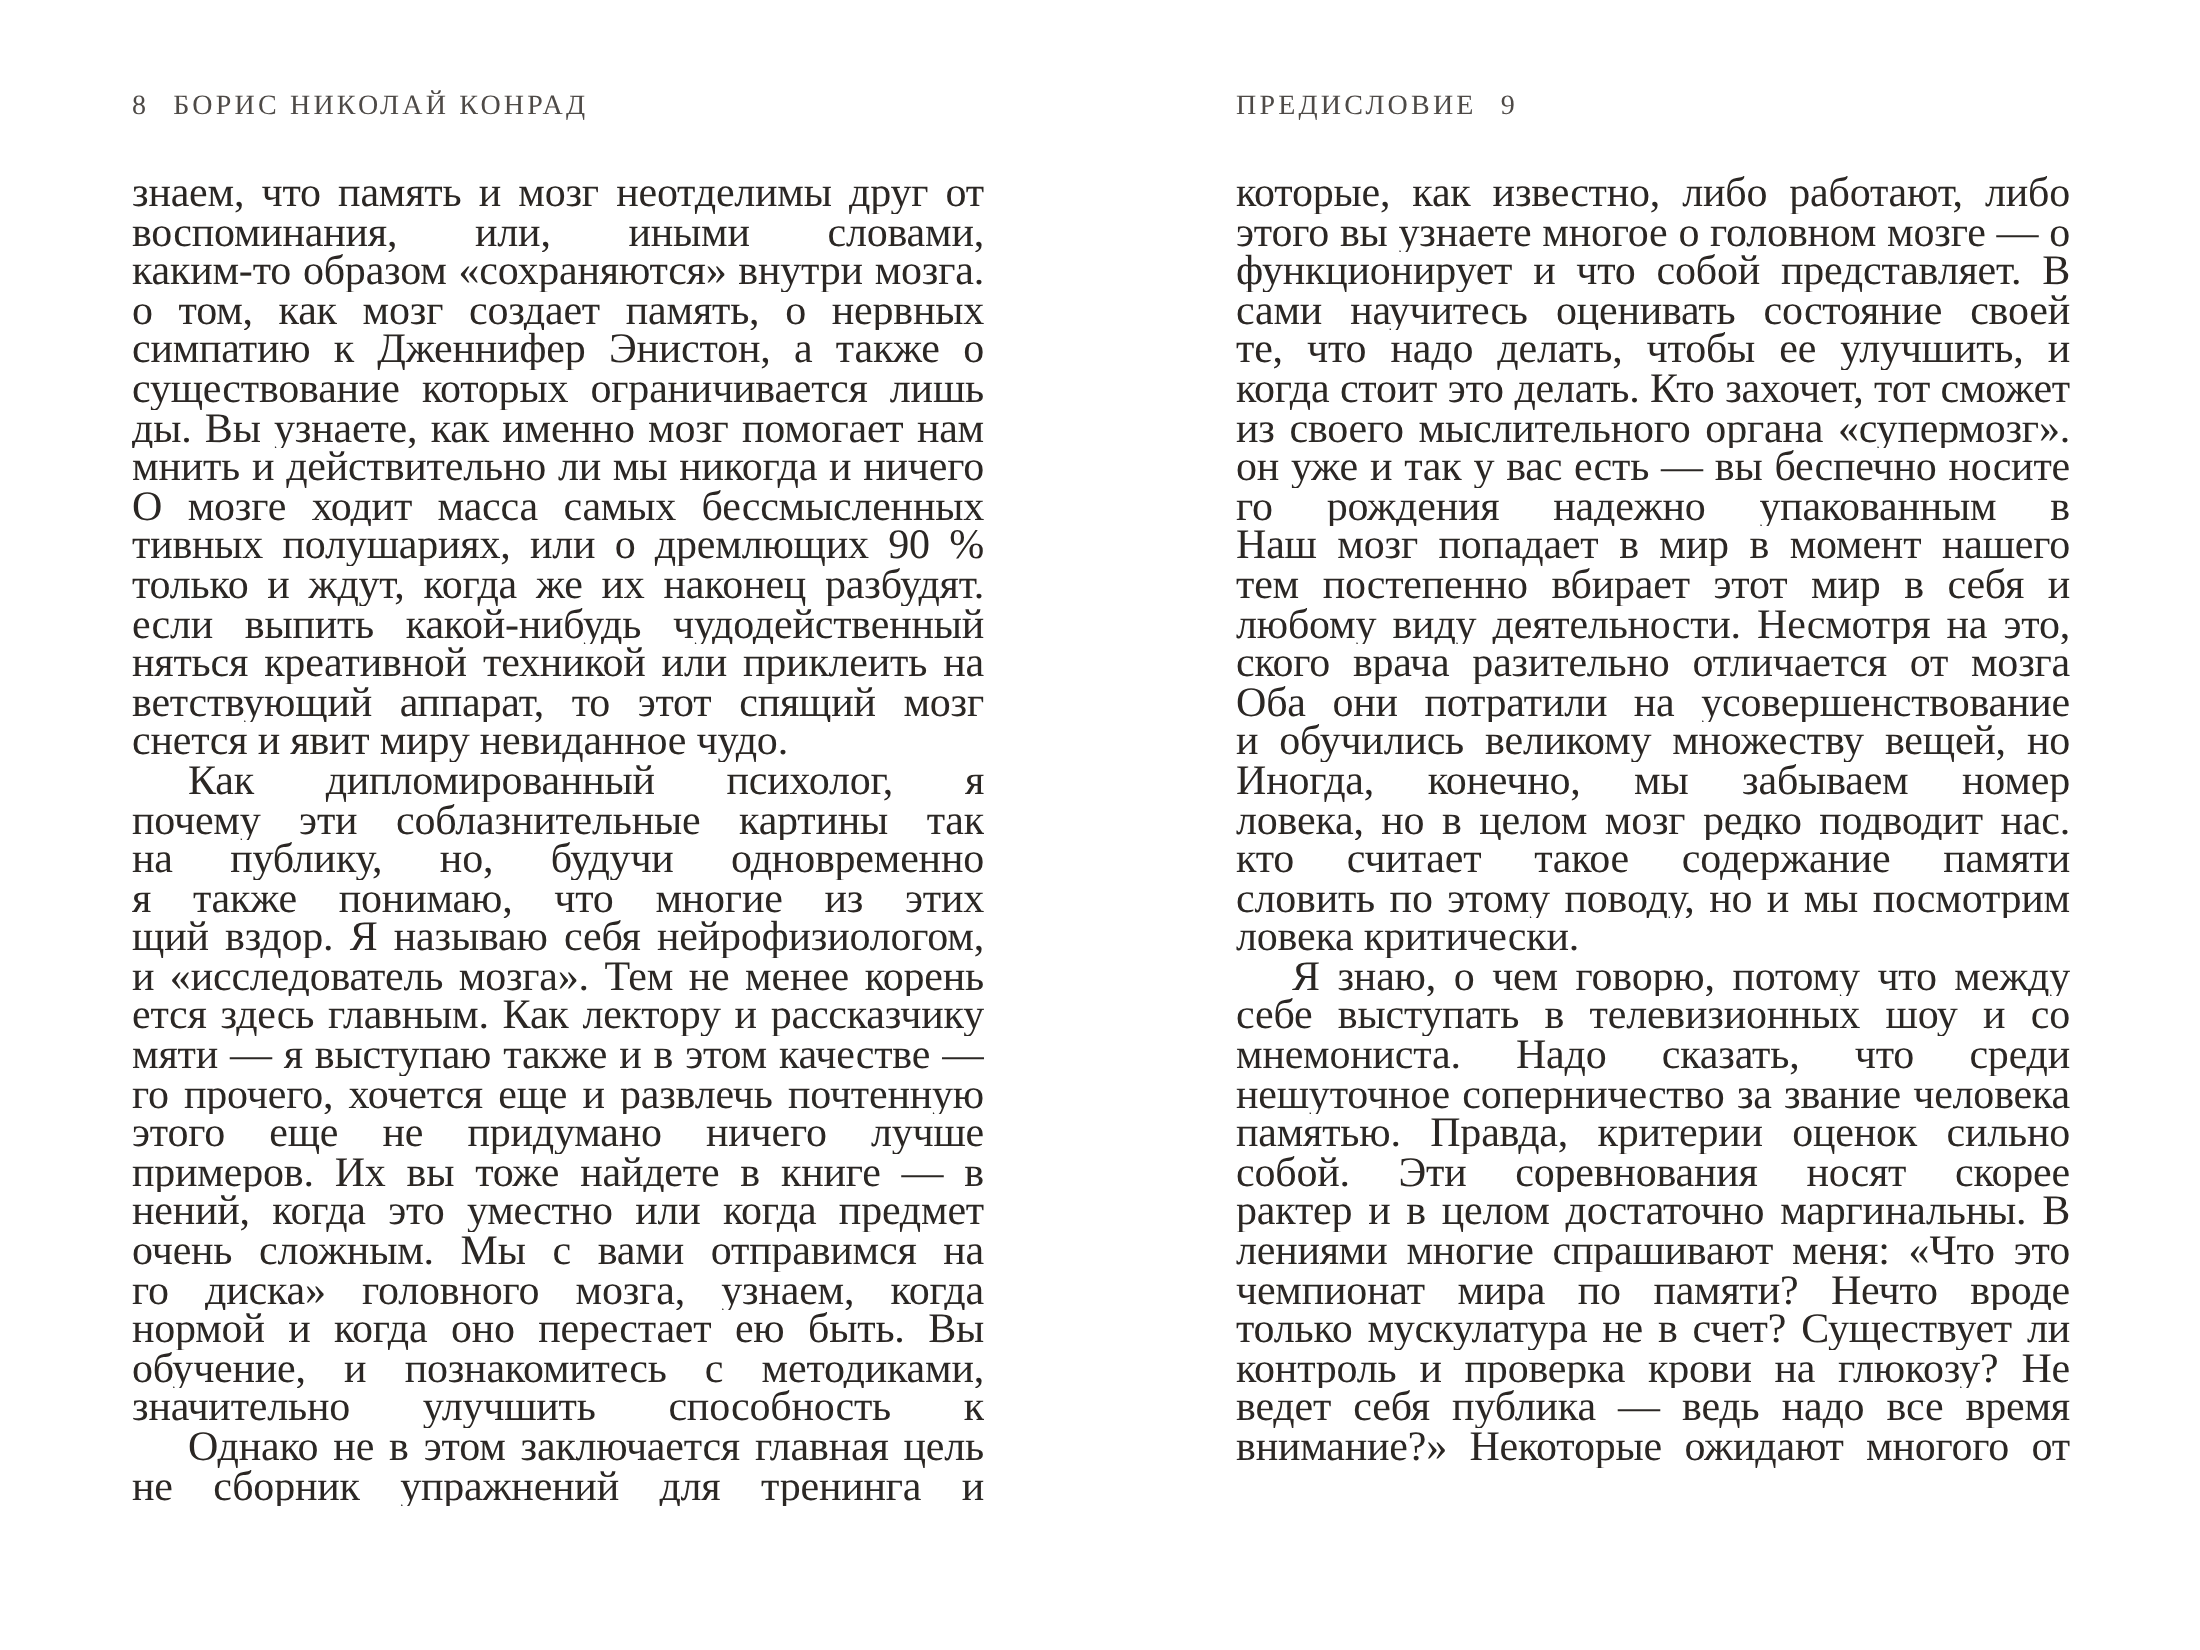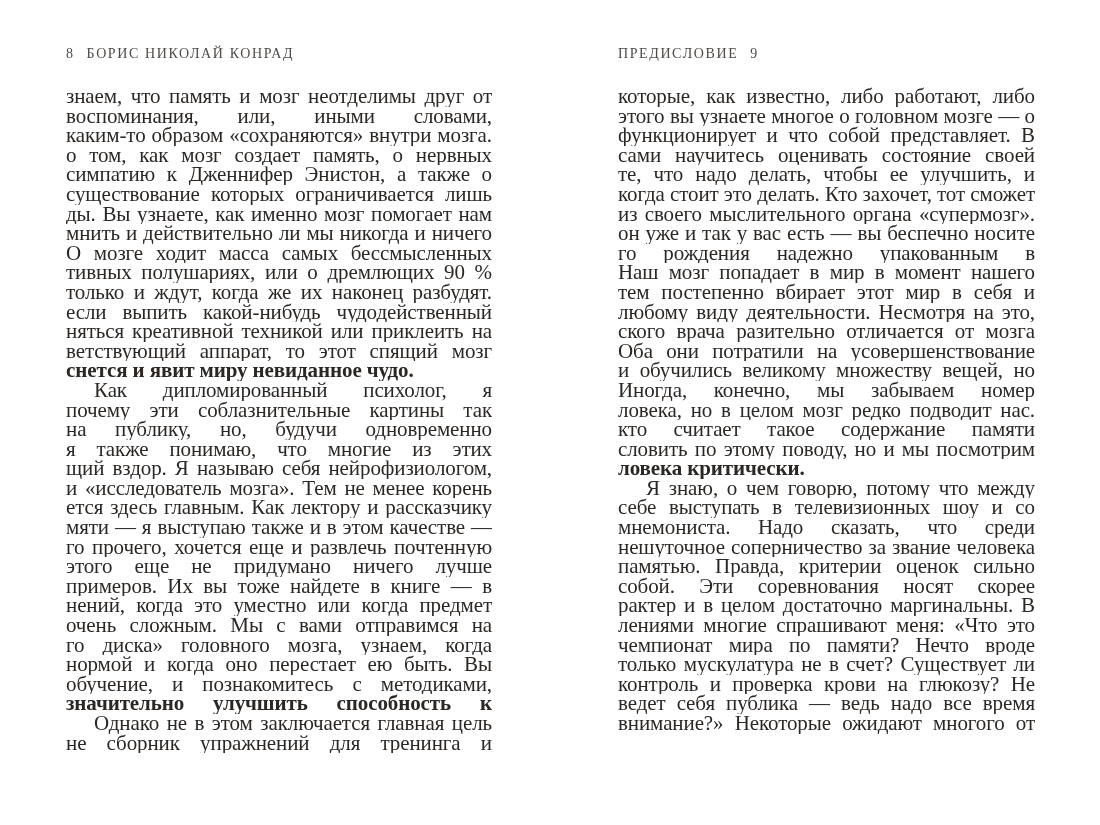--- a/index.html
+++ b/index.html
@@ -50,21 +50,21 @@
   }
   .para { margin: 0; padding: 0; }
   .line {
     line-height: 19.6px;
     height: 19.6px;
     text-align: justify;
     text-align-last: justify;
     white-space: normal;
     overflow: hidden;
   }
-  .line.flush  { text-align-last: left; font-weight: bold; }
+  .line.flush  { text-align-last: left; }
   .line.indent { text-indent: 28px; }
 </style>
 </head>
 <body>
 
 <div class="book">
 
   <div class="page left">
     <div class="running-head">
       <span class="gap-after">8</span><span>БОРИС НИКОЛАЙ КОНРАД</span>

